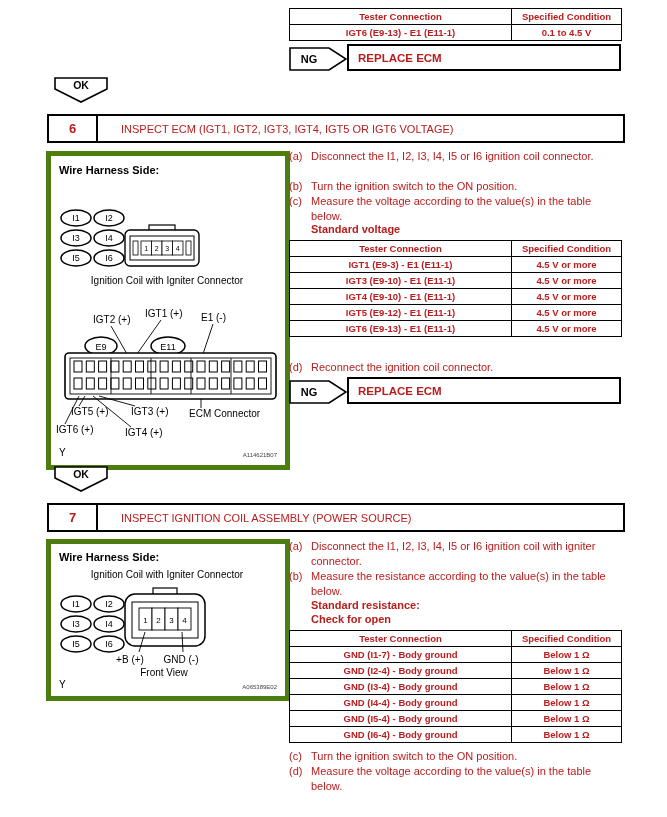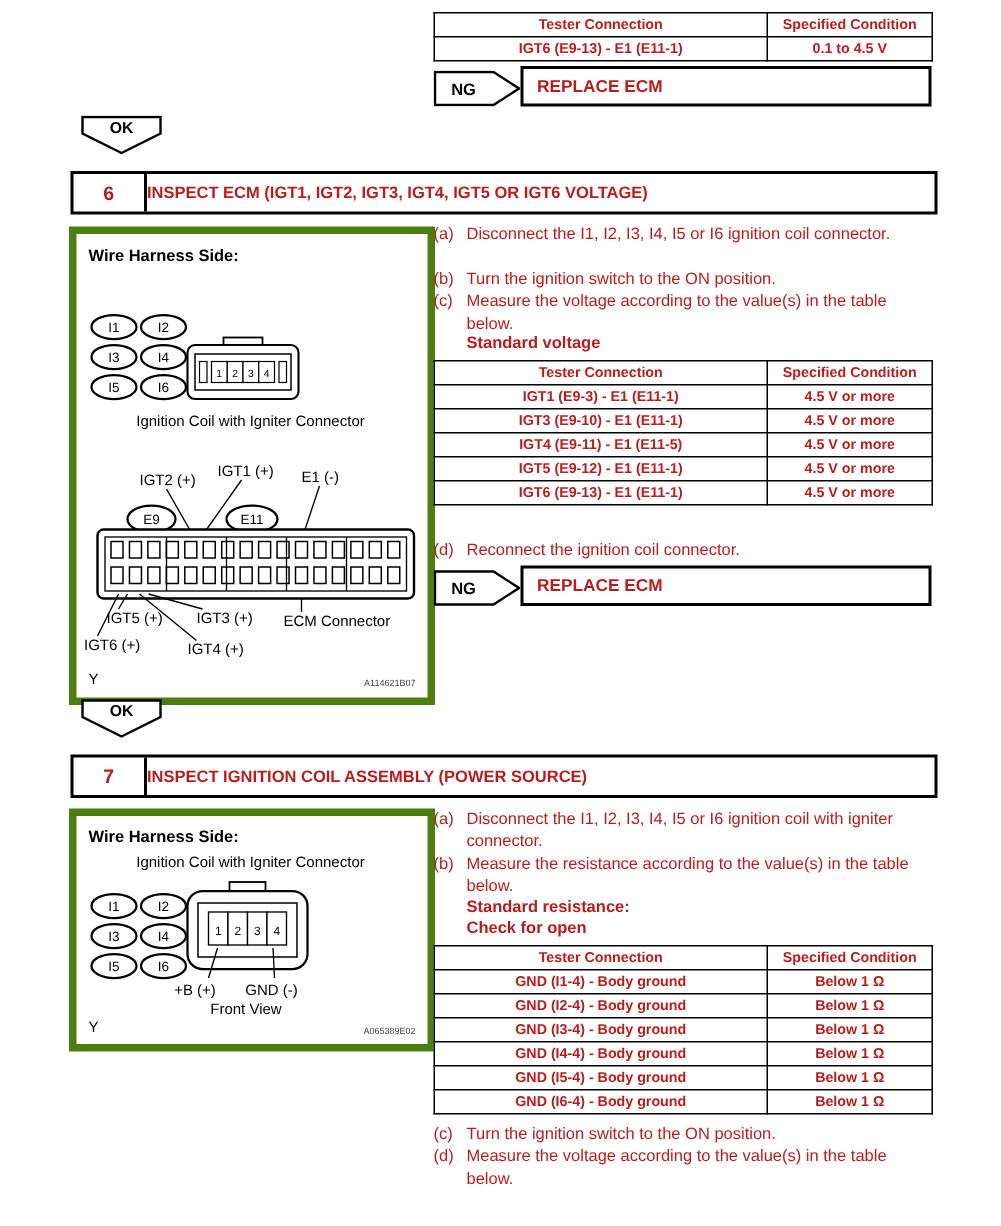--- a/index.html
+++ b/index.html
@@ -10,21 +10,21 @@
         text-align:center;padding:0;height:15px;line-height:12px;}
   .ng-row{position:absolute;display:flex;align-items:flex-end;width:332px;height:24px;}
   .ng-row svg{flex:0 0 58px;}
   .action-box{flex:1;height:23px;border:2px solid #000;display:flex;align-items:center;
         font-weight:bold;font-size:11.5px;padding-left:9px;background:#fff;}
   .ok-marker{position:absolute;}
   .step-header{position:absolute;left:47px;width:574px;height:25px;border:2px solid #000;
         display:flex;background:#fff;}
   .step-number{width:47px;border-right:2px solid #000;display:flex;align-items:center;
         justify-content:center;font-weight:bold;font-size:13px;}
-  .step-title{flex:1;display:flex;align-items:center;font-weight:bold;font-size:11px;padding-left:0;}
+  .step-title{flex:1;display:flex;align-items:center;font-weight:normal;font-size:11px;padding-left:23px;}
   .figure-box{position:absolute;left:46px;width:234px;border:5px solid #4d7c0f;background:#fff;}
   .instr{position:absolute;left:289px;width:332px;display:flex;font-size:11px;line-height:14.5px;}
   .instr .lbl{flex:0 0 22px;}
   .instr .txt{flex:1;}
   .bold-label{position:absolute;left:311px;font-size:11px;font-weight:bold;}
   svg text{font-family:"Liberation Sans",sans-serif;fill:#000;}
   .fig-heading{font-weight:bold;font-size:11px;}
   .fig-caption{font-size:10px;}
   .fig-label{font-size:10px;}
   .fig-small{font-size:9px;}
@@ -215,21 +215,21 @@
     </tr>
     <tr>
       <td>IGT1 (E9-3) - E1 (E11-1)</td>
       <td>4.5 V or more</td>
     </tr>
     <tr>
       <td>IGT3 (E9-10) - E1 (E11-1)</td>
       <td>4.5 V or more</td>
     </tr>
     <tr>
-      <td>IGT4 (E9-11) - E1 (E11-5)</td>
+      <td>IGT4 (E9-10) - E1 (E11-1)</td>
       <td>4.5 V or more</td>
     </tr>
     <tr>
       <td>IGT5 (E9-12) - E1 (E11-1)</td>
       <td>4.5 V or more</td>
     </tr>
     <tr>
       <td>IGT6 (E9-13) - E1 (E11-1)</td>
       <td>4.5 V or more</td>
     </tr>
@@ -323,21 +323,21 @@
     <colgroup>
         <col style="width:222px">
         <col style="width:110px">
       </colgroup>
     <tbody>
         <tr>
       <th>Tester Connection</th>
       <th>Specified Condition</th>
     </tr>
     <tr>
-      <td>GND (I1-4) - Body ground</td>
+      <td>GND (I1-7) - Body ground</td>
       <td>Below 1 Ω</td>
     </tr>
     <tr>
       <td>GND (I2-4) - Body ground</td>
       <td>Below 1 Ω</td>
     </tr>
     <tr>
       <td>GND (I3-4) - Body ground</td>
       <td>Below 1 Ω</td>
     </tr>

